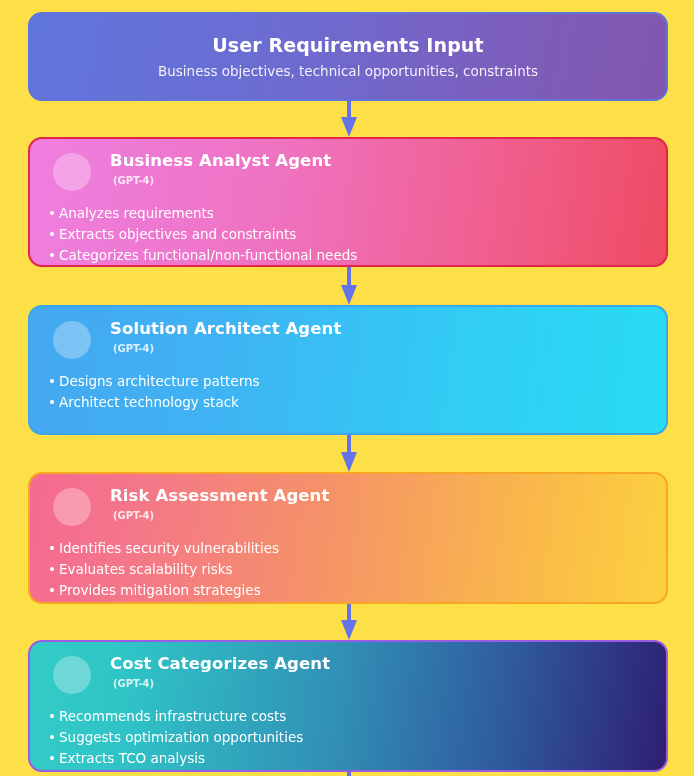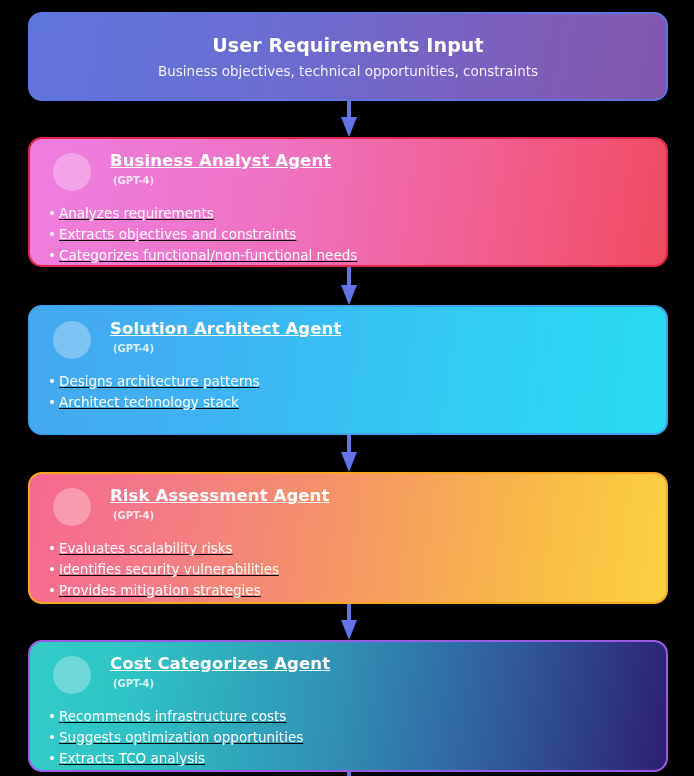--- a/index.html
+++ b/index.html
@@ -9,21 +9,21 @@
     height: 776px;
     background: #ffffff;
     font-family: "DejaVu Sans", "Liberation Sans", sans-serif;
     overflow: hidden;
   }
 
   #flow {
     position: relative;
     width: 694px;
     height: 776px;
-    background: #000000;
+    background: #fde047;
   }
 
   
   .card {
     position: absolute;
     left: 28px;
     width: 640px;
     border-radius: 14px;
     border-style: solid;
     border-width: 2px;
@@ -100,37 +100,35 @@
   }
   .agent-title {
     position: absolute;
     left: 64px;
     top: -1px;
     font-size: 16.5px;
     font-weight: bold;
     color: #ffffff;
     letter-spacing: 0.1px;
     white-space: nowrap;
-    text-decoration: underline;
   }
   .agent-model {
     position: absolute;
     left: 67px;
     top: 23px;
     font-size: 10px;
     font-weight: bold;
     color: rgba(255, 255, 255, 0.82);
     white-space: nowrap;
   }
 
   .agent-tasks {
     list-style: none;
     margin-top: 3px;
     padding: 0;
-    text-decoration: underline;
   }
   .agent-tasks li {
     font-size: 13.5px;
     color: #ffffff;
     line-height: 1.54;
     white-space: nowrap;
     padding-left: 2px;
   }
   .agent-tasks li::before {
     content: "\2022";
@@ -232,22 +230,22 @@
     <div class="head"></div>
   </div>
 
   <div class="card agent-card c-risk">
     <div class="agent-head">
       <div class="agent-avatar"></div>
       <div class="agent-title">Risk Assessment Agent</div>
       <div class="agent-model">(GPT-4)</div>
     </div>
     <ul class="agent-tasks">
+      <li>Identifies security vulnerabilities</li>
       <li>Evaluates scalability risks</li>
-      <li>Identifies security vulnerabilities</li>
       <li>Provides mitigation strategies</li>
     </ul>
   </div>
 
   <div class="connector k4">
     <div class="stem"></div>
     <div class="head"></div>
   </div>
 
   <div class="card agent-card c-cost">

